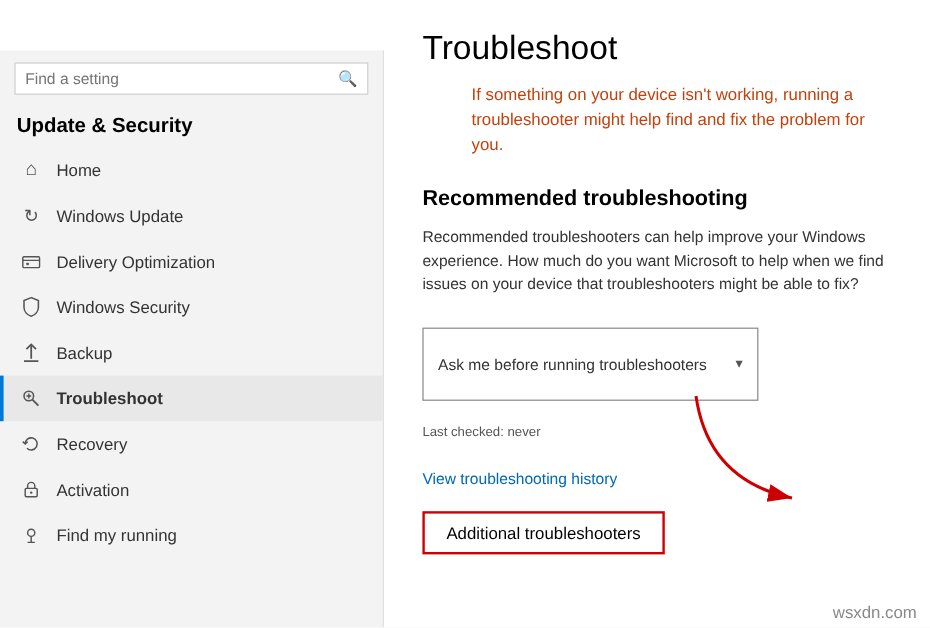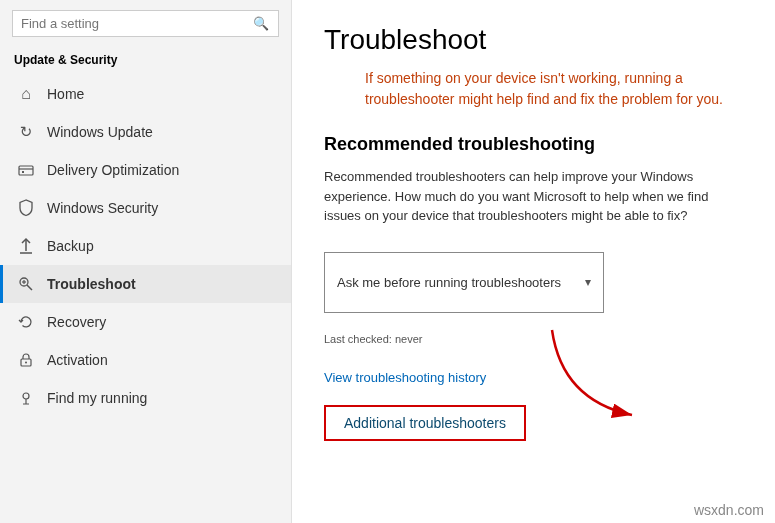--- a/index.html
+++ b/index.html
@@ -19,26 +19,27 @@
       height: 100%;
       background: #fff;
     }
     .content-area {
       display: flex;
       flex: 1;
       overflow: hidden;
     }
     
     .sidebar {
-      width: 292px;
+      width: 320px;
       background: #f3f3f3;
       padding: 0;
       overflow-y: auto;
       border-right: 1px solid #e0e0e0;
       flex-shrink: 0;
+      margin-top: 42px;
     }
     .search-box {
       margin: 10px 12px;
       display: flex;
       align-items: center;
       background: #fff;
       border: 1px solid #ccc;
       padding: 5px 8px;
     }
     .search-box input {
@@ -48,21 +49,21 @@
       font-size: 13px;
       background: transparent;
       color: #333;
     }
     .search-icon-btn {
       color: #555;
       font-size: 13px;
       cursor: pointer;
     }
     .sidebar-section-title {
-      font-size: 12px;
+      font-size: 17px;
       font-weight: 700;
       padding: 6px 14px 8px 14px;
       color: #000;
     }
     .sidebar-item {
       display: flex;
       align-items: center;
       padding: 10px 14px;
       cursor: pointer;
       color: #333;
@@ -150,21 +151,21 @@
       color: #0067b8;
       font-size: 13px;
       cursor: pointer;
       text-decoration: none;
       display: inline-block;
       margin-bottom: 20px;
     }
     .additional-btn {
       display: inline-block;
       border: 2px solid #d00000;
-      color: #0c4a6e;
+      color: #000000;
       padding: 8px 18px;
       font-size: 14px;
       cursor: pointer;
       background: #fff;
       font-weight: 400;
       text-align: center;
     }
     .watermark {
       position: fixed;
       bottom: 4px;

